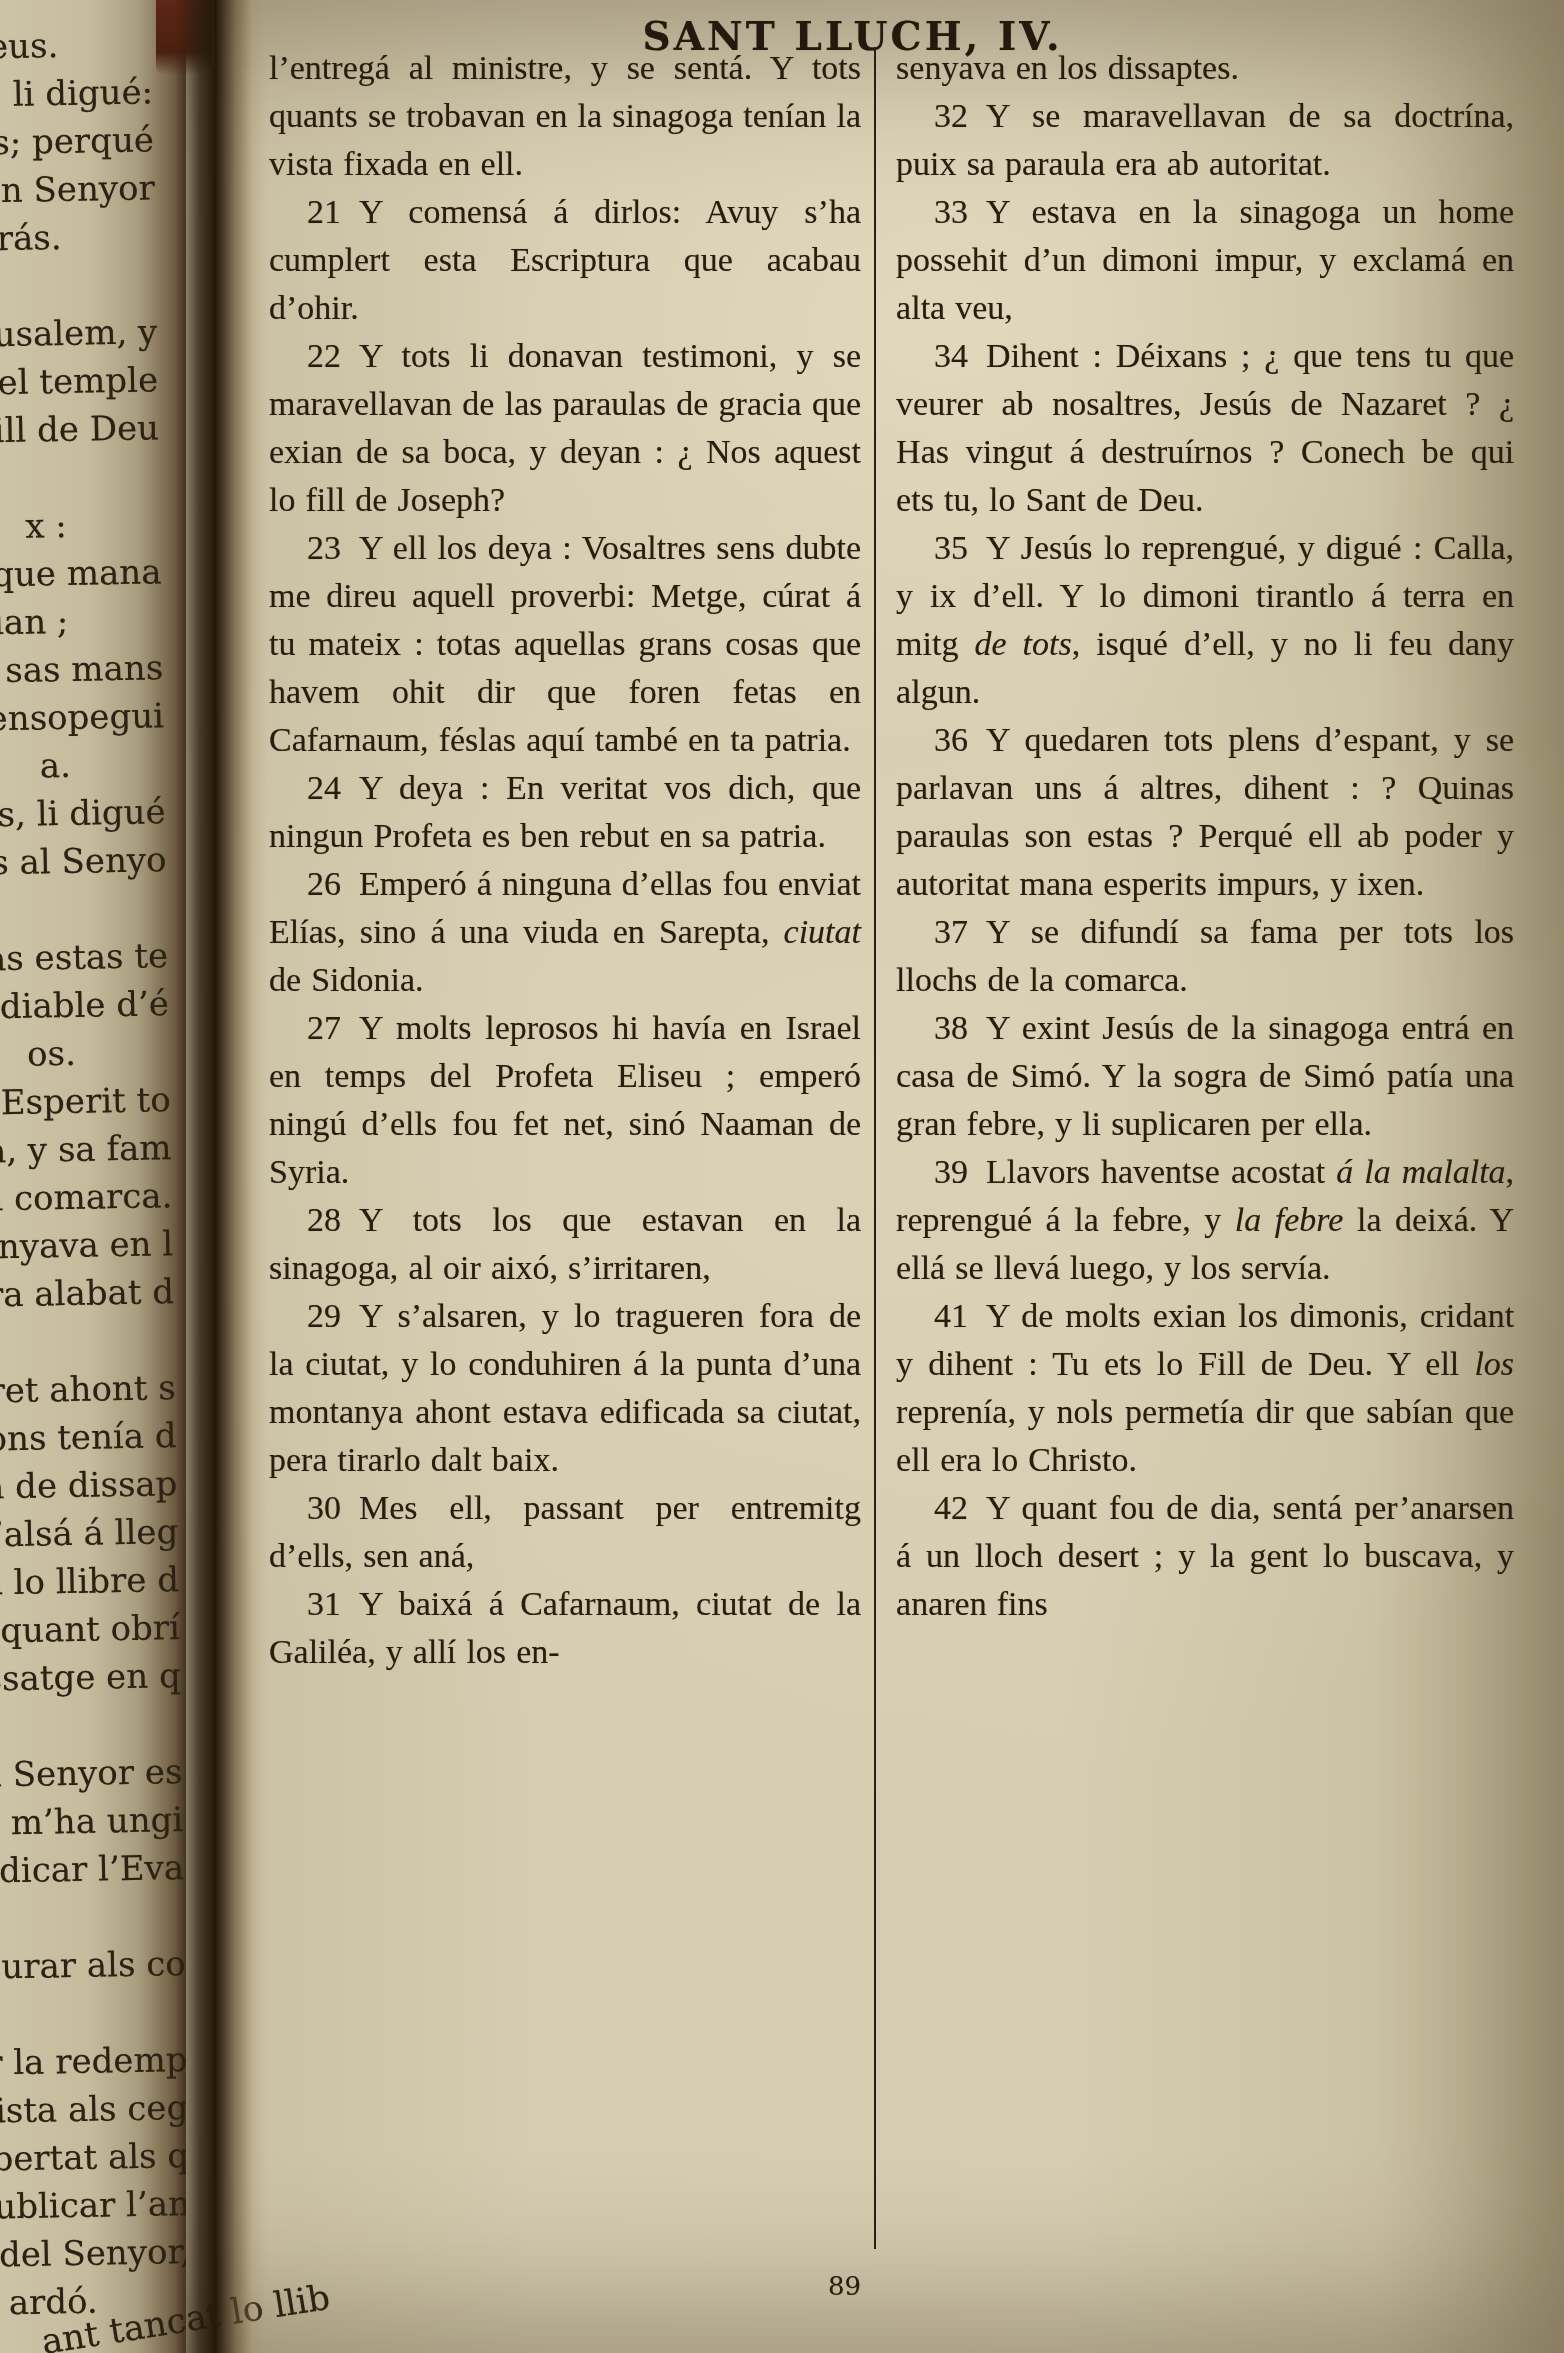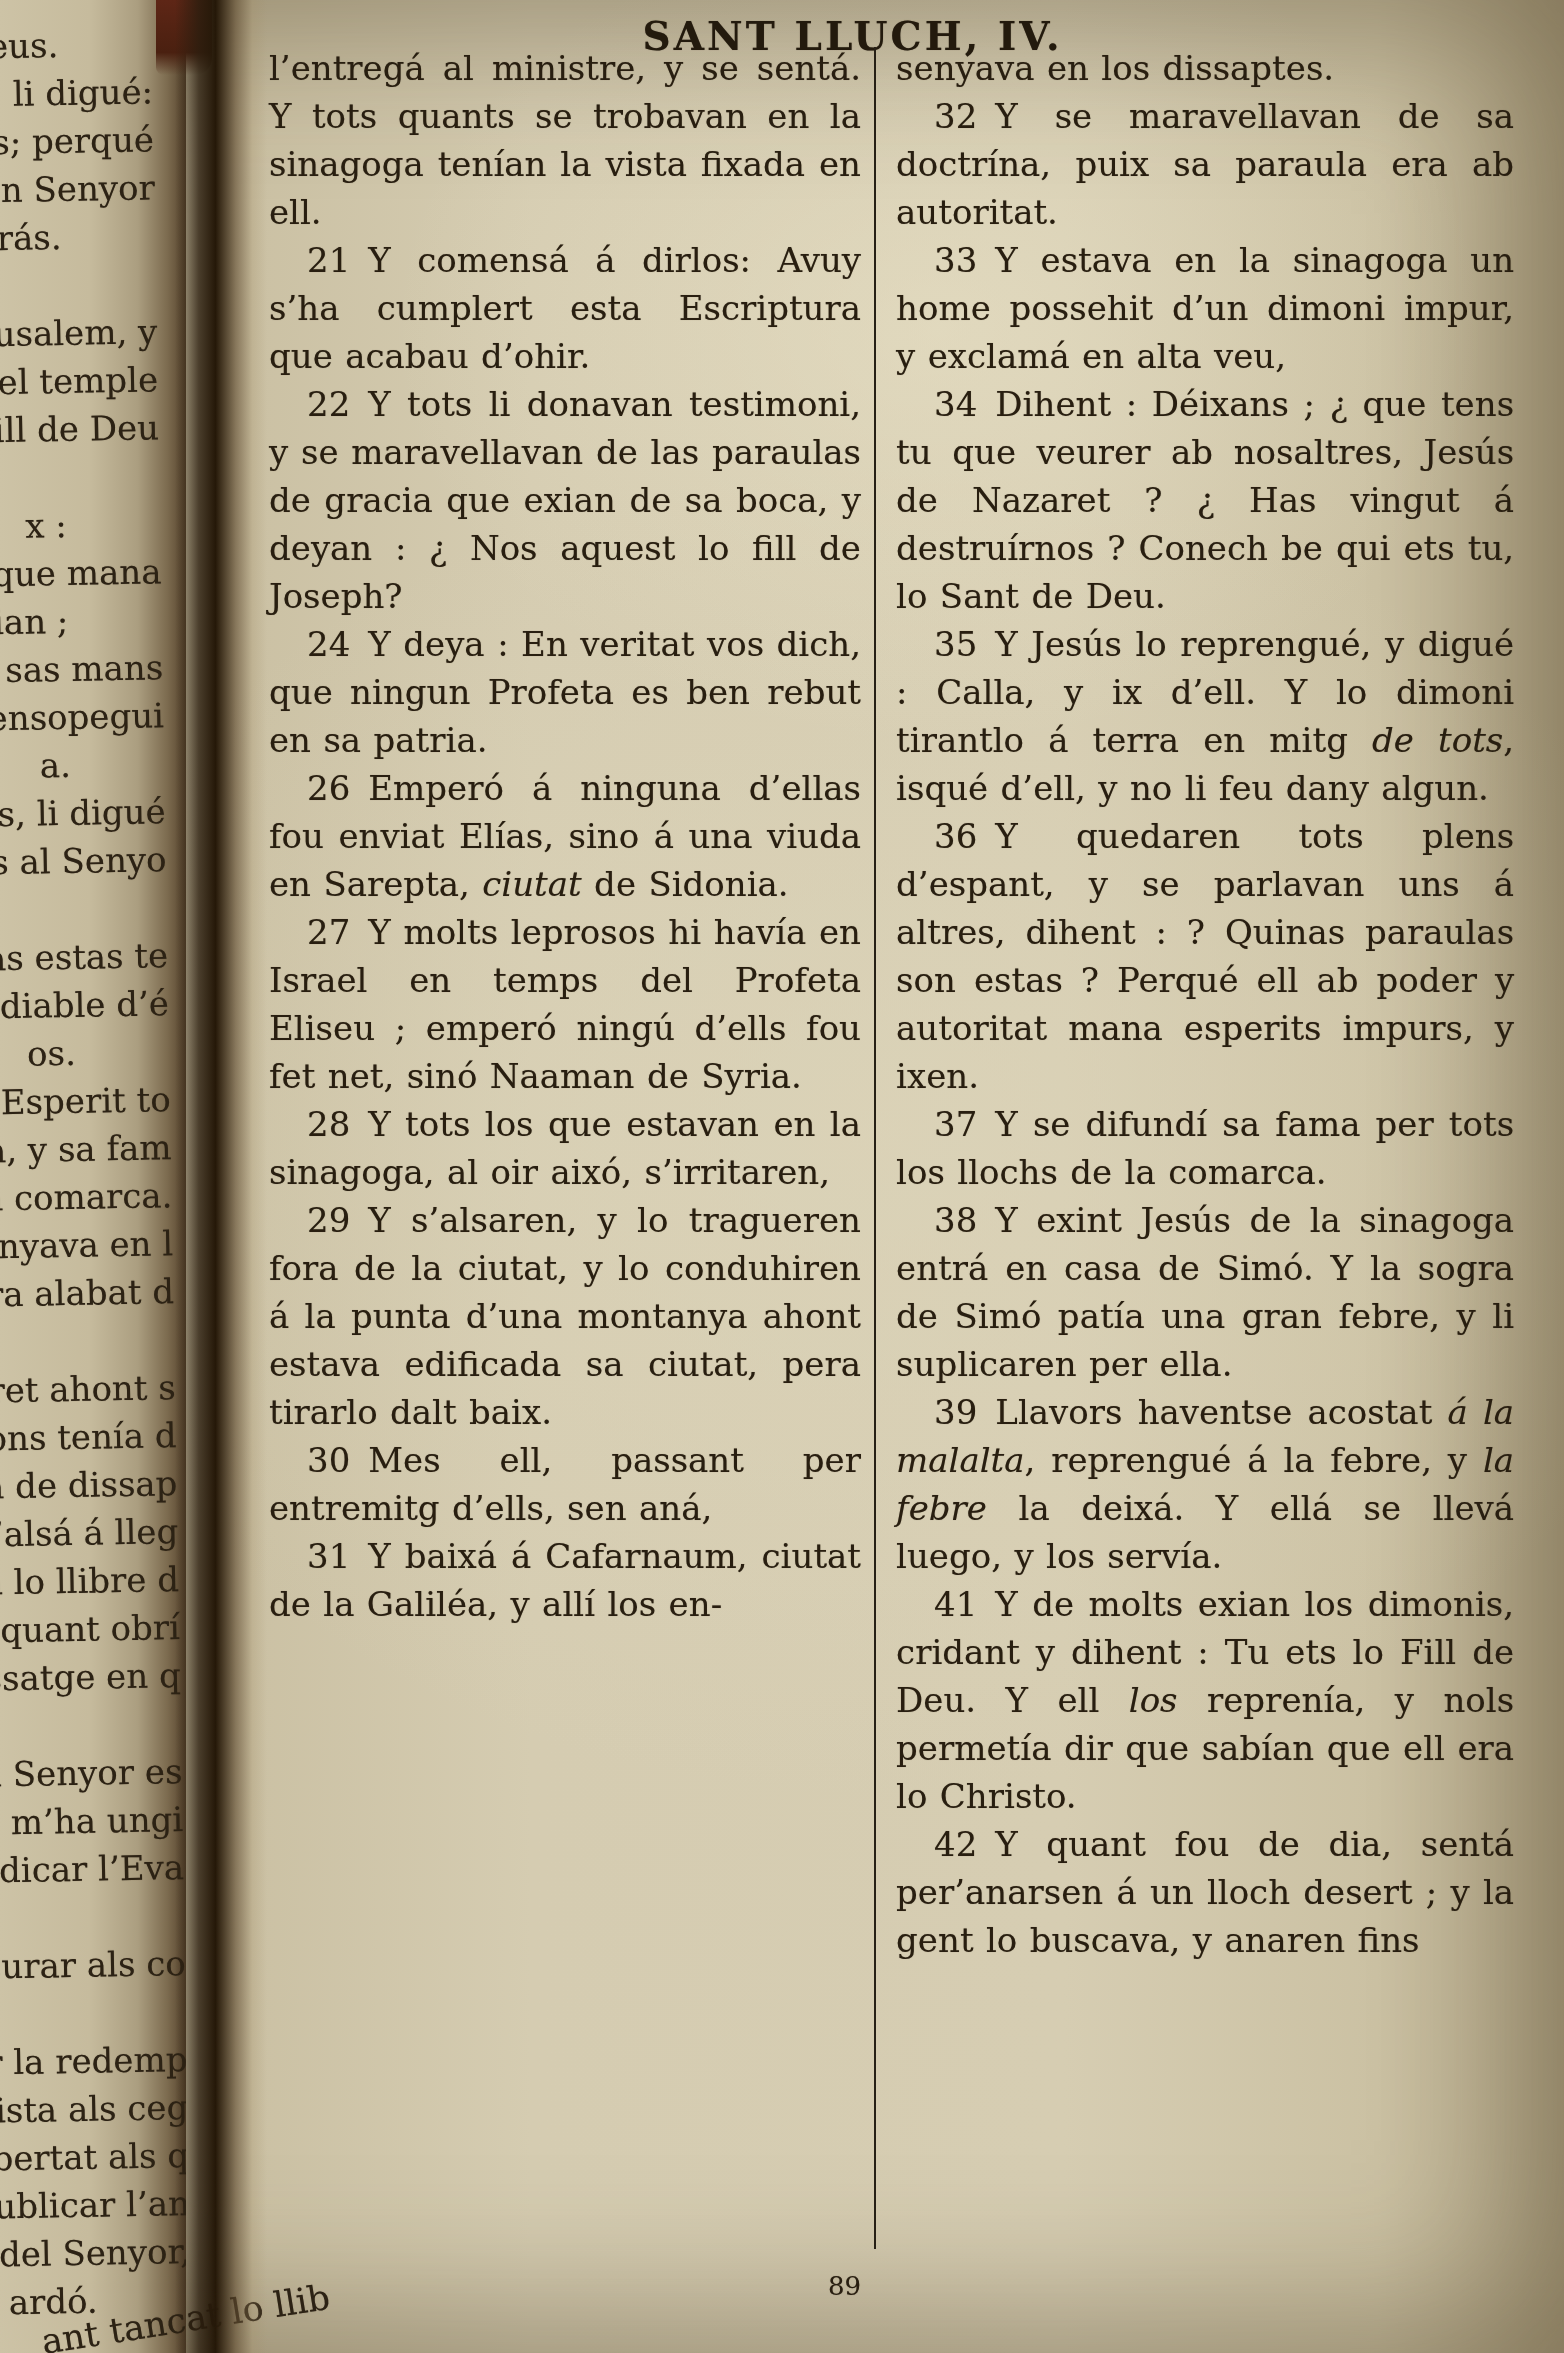--- a/index.html
+++ b/index.html
@@ -49,21 +49,21 @@
       rgba(42,29,14,0) 0%, rgba(42,29,14,.8) 26%, #251808 44%,
       rgba(94,74,47,.62) 66%, rgba(160,140,102,.28) 84%, rgba(160,140,102,0) 100%);
   }
   
   .main { position:absolute; left:258px; top:0; width:1307px; height:1705px; color:#281e10; }
   .header {
     position:absolute; top:12.5px; left:0; width:1189px; text-align:center;
     font-size:39px; font-weight:700; letter-spacing:3.1px; color:#231a0d;
     text-shadow:0 0 0.8px rgba(35,26,13,.5);
   }
-  .cols { position:absolute; top:44px; left:11px; display:flex; }
+  .cols { position:absolute; top:44px; left:11px; display:flex;font-family:Liberation Serif, serif; }
   .col {
     font-size:34px; line-height:48px; text-align:justify; word-spacing:1.6px;
     color:#281e10; text-shadow:0 0 0.8px rgba(40,30,15,.42);
   }
   .col.left  { width:592px; }
   .col.right { width:618px; }
   .divider { width:2.3px; height:2202px; background:#262016; margin:3.1px 20.3px 0 12.5px; }
   .col p { margin:0; text-indent:38px; }
   .col p.cont { text-indent:0; }
   .vnum { margin-right:18px; }
@@ -136,20 +136,21 @@
   <div class="gutter"></div>
 
   <div class="main">
     <div class="header">SANT LLUCH, IV.</div>
 
     <div class="cols">
       <div class="col left">
           <p class="cont"><span>l’entregá al ministre, y se sentá.  Y tots quants se trobavan en la sinagoga tenían la vista fixada en ell.</span></p>
           <p class="versed"><span class="vnum">21</span><span>Y comensá á dirlos: Avuy s’ha cumplert esta Escriptura que acabau d’ohir.</span></p>
           <p class="versed"><span class="vnum">22</span><span>Y tots li donavan testimoni, y se maravellavan de las paraulas de gracia que exian de sa boca, y deyan : ¿ Nos aquest lo fill de Joseph?</span></p>
+          <p class="versed"><span class="vnum">23</span><span>Y ell los deya : Vosaltres sens dubte me direu aquell proverbi: Metge, cúrat á tu mateix : totas aquellas grans cosas que havem ohit dir que foren fetas en Cafarnaum, féslas aquí també en ta patria.</span></p>
           <p class="versed"><span class="vnum">24</span><span>Y deya :  En veritat vos dich, que ningun Profeta es ben rebut en sa patria.</span></p>
           <p class="versed"><span class="vnum">26</span><span>Emperó á ninguna d’ellas fou enviat Elías, sino á una viuda en Sarepta, </span><span class="it">ciutat</span><span> de Sidonia.</span></p>
           <p class="versed"><span class="vnum">27</span><span>Y molts leprosos hi havía en Israel en temps del Profeta Eliseu ; emperó ningú d’ells fou fet net, sinó Naaman de Syria.</span></p>
           <p class="versed"><span class="vnum">28</span><span>Y tots los que estavan en la sinagoga, al oir aixó, s’irritaren,</span></p>
           <p class="versed"><span class="vnum">29</span><span>Y s’alsaren, y lo tragueren fora de la ciutat, y lo conduhiren á la punta d’una montanya ahont estava edificada sa ciutat, pera tirarlo dalt baix.</span></p>
           <p class="versed"><span class="vnum">30</span><span>Mes ell, passant per entremitg d’ells, sen aná,</span></p>
           <p class="versed"><span class="vnum">31</span><span>Y baixá á Cafarnaum, ciutat de la Galiléa, y allí los en-</span></p>
         </div>
       <div class="divider"></div>
       <div class="col right">

